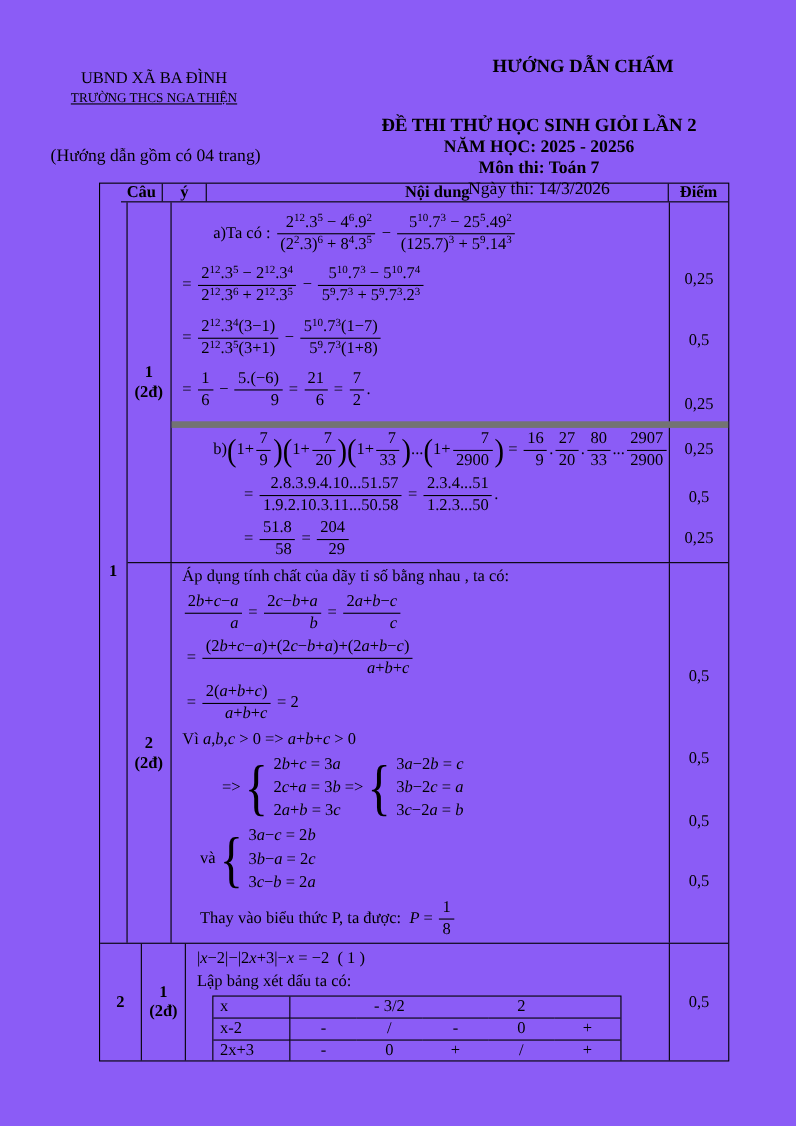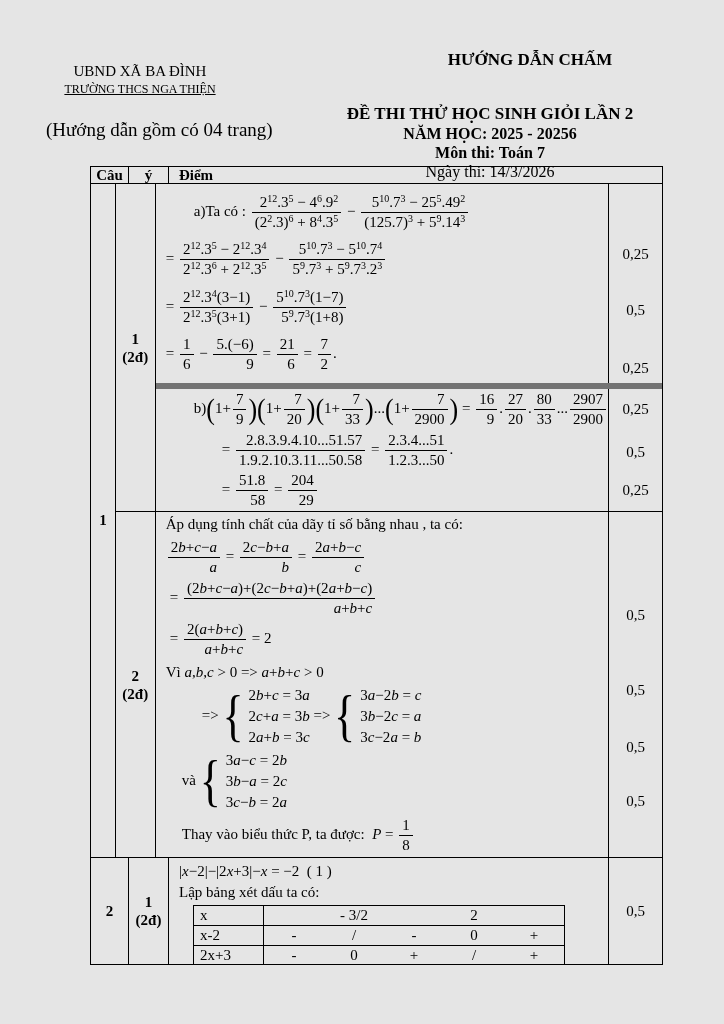--- a/index.html
+++ b/index.html
@@ -1,42 +1,42 @@
 <!DOCTYPE html>
 <html><head>
 <meta charset="utf-8">
 <style>
   * { box-sizing: border-box; margin: 0; padding: 0; }
   html, body { background: #ffffff; }
   .page {
     position: relative;
     width: 724px;
     height: 1024px;
-    background: #e5e5e5;
+    background: #8b5cf6;
     color: #000000;
     font-family: "Liberation Serif", "DejaVu Serif", serif;
     font-size: 15px;
     overflow: hidden;
   }
 
   
   .hleft { position: absolute; left: 50px; top: 62px; width: 180px; text-align: center; line-height: 18px; }
   .hleft .org { font-size: 15px; }
   .hleft .school { font-size: 12px; font-weight: normal; text-decoration: underline; }
-  .hnote { position: absolute; left: 46px; top: 119px; font-size: 19px; }
+  .hnote { position: absolute; left: 46px; top: 133px; font-size: 16px; }
   .htitle { position: absolute; left: 330px; top: 50px; width: 400px; text-align: center; font-weight: bold; font-size: 17px; }
   .hright { position: absolute; left: 288px; top: 104px; width: 404px; text-align: center; }
   .hright .exam { font-weight: bold; font-size: 17px; line-height: 20px; }
   .hright .year { font-weight: bold; font-size: 16px; line-height: 19px; }
   .hright .subj { font-weight: bold; font-size: 16px; line-height: 19px; }
   .hright .date { font-size: 16px; line-height: 19px; }
 
   
   .tbl { position: absolute; left: 90px; top: 166px; width: 573px; border: 1.5px solid #000; }
-  .row  { display: flex; }
+  .row  { display: flex; margin-left: 19px; }
   .thead { border-bottom: 1px solid #000; height: 17px; }
   .hcell { font-weight: bold; text-align: center; font-size: 15px; line-height: 16px; }
   .w-cau { width: 38px; }
   .w-y   { width: 40px; }
   .w-nd  { flex: 1; }
   .w-diem{ width: 54px; }
   .brr   { border-right: 1px solid #000; }
 
   .cau-cell { width: 38px; border-right: 1px solid #000; display: flex; align-items: center; justify-content: center; font-weight: bold; }
   .y-cell   { width: 40px; border-right: 1px solid #000; display: flex; flex-direction: column; align-items: center; justify-content: center; font-weight: bold; line-height: 18px; }
@@ -100,20 +100,21 @@
     <div class="year">NĂM HỌC: 2025 - 20256</div>
     <div class="subj">Môn thi: Toán 7</div>
     <div class="date">Ngày thi: 14/3/2026</div>
   </div>
 
   <div class="tbl">
 
     <div class="row thead">
       <div class="hcell w-cau brr">Câu</div>
       <div class="hcell w-y brr">ý</div>
+      <div class="hcell w-nd brr">Nội dung</div>
       <div class="hcell w-diem">Điểm</div>
     </div>
 
     <div class="grp1">
       <div class="cau-cell">1</div>
       <div class="g1right">
 
         <div class="sub1">
           <div class="y-cell">
             <span>1</span>

